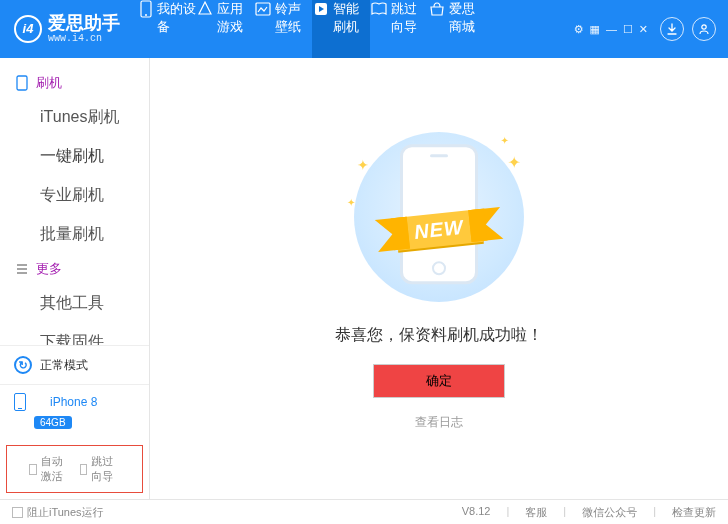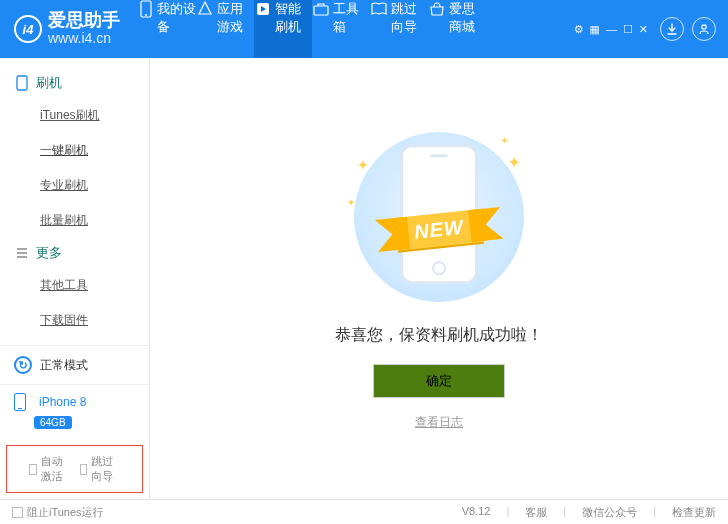--- a/index.html
+++ b/index.html
@@ -2,60 +2,60 @@
 <html><head>
 <meta charset="utf-8">
 <style>
 * { margin: 0; padding: 0; box-sizing: border-box; }
 body { font-family: "Microsoft YaHei", sans-serif; font-size: 12px; color: #333; background: #fff; width: 728px; height: 524px; overflow: hidden; }
 .header { background: #1e88f5; height: 58px; display: flex; align-items: center; padding: 0 12px 0 14px; color: #fff; }
 .logo { display: flex; align-items: center; gap: 6px; }
 .logo-icon { width: 28px; height: 28px; border: 2px solid #fff; border-radius: 50%; display: flex; align-items: center; justify-content: center; font-weight: bold; font-size: 13px; font-style: italic; }
 .logo-text { display: flex; flex-direction: column; line-height: 1.1; }
 .logo-title { font-size: 18px; font-weight: bold; }
-.logo-sub { font-size: 14px; opacity: .85; }
+.logo-sub { font-size: 10px; opacity: .85; font-family: Liberation Mono, monospace; }
 .nav { display: flex; margin-left: 18px; height: 100%; }
 .nav-item { width: 58px; display: flex; flex-direction: row; align-items: flex-start; justify-content: center; gap: 3px; font-size: 13px; cursor: pointer; }
 .nav-item.active { background: #0d6fd1; }
 .nav-icon { width: 18px; height: 18px; display: flex; align-items: center; justify-content: center; }
 .header-right { margin-left: auto; display: flex; align-items: center; gap: 8px; }
 .win-btns { display: flex; gap: 6px; font-size: 11px; margin-right: 4px; }
 .win-btn { cursor: pointer; opacity: .9; }
 .circ-btn { width: 24px; height: 24px; border: 1.5px solid rgba(255,255,255,.8); border-radius: 50%; display: flex; align-items: center; justify-content: center; cursor: pointer; }
 .body { display: flex; height: 441px; }
 .sidebar { width: 150px; border-right: 1px solid #e5e5e5; display: flex; flex-direction: column; }
 .side-scroll { flex: 1; overflow: hidden; padding-top: 10px; }
-.side-group { padding: 6px 16px; color: #0f766e; display: flex; align-items: center; gap: 8px; font-size: 13px; }
-.side-item { padding: 9px 0 9px 40px; font-size: 12px; color: #555; cursor: pointer; text-decoration: underline; }
+.side-group { padding: 6px 16px; color: #a21caf; display: flex; align-items: center; gap: 8px; font-size: 13px; }
+.side-item { padding: 9px 0 9px 40px; font-size: 16px; color: #555; cursor: pointer; }
 .side-item.active { color: #404040; }
 .side-bottom { border-top: 1px solid #eee; }
 .mode-row { display: flex; align-items: center; gap: 8px; padding: 10px 14px; border-bottom: 1px solid #eee; }
 .mode-icon { width: 18px; height: 18px; border: 2px solid #1e88f5; border-radius: 50%; display: flex; align-items: center; justify-content: center; color: #1e88f5; font-size: 11px; font-weight: bold; }
 .dev-row { padding: 8px 14px 10px; }
-.dev-name { display: flex; align-items: center; gap: 13px; color: #1e88f5; font-size: 12px; margin-bottom: 4px; }
+.dev-name { display: flex; align-items: center; gap: 24px; color: #1e88f5; font-size: 12px; margin-bottom: 4px; }
 .phone-icon { width: 12px; height: 18px; border: 1.5px solid #1e88f5; border-radius: 2px; position: relative; }
 .phone-icon::after { content: ""; position: absolute; bottom: 1px; left: 50%; transform: translateX(-50%); width: 4px; height: 1.5px; background: #1e88f5; }
 .badge { display: inline-block; background: #1e88f5; color: #fff; font-size: 10px; padding: 1px 6px; border-radius: 3px; margin-left: 20px; }
 .opts-row { border: 1.5px solid #e74c3c; margin: 6px; padding: 8px 22px; display: flex; gap: 10px; }
 .chk { display: flex; align-items: center; gap: 4px; color: #888; font-size: 11px; cursor: pointer; }
 .chk-box { width: 11px; height: 11px; border: 1px solid #bbb; }
 .main { flex: 1; display: flex; flex-direction: column; align-items: center; justify-content: center; padding: 20px; }
 .illus { width: 200px; height: 180px; position: relative; margin-bottom: 18px; }
 .circle-bg { position: absolute; inset: 0; margin: auto; width: 170px; height: 170px; border-radius: 50%; background: radial-gradient(circle at 50% 45%, #e8f4ff 0%, #cfe9ff 60%, #bddfff 100%); }
 .star { position: absolute; color: #ffd24d; }
 .phone-ill { position: absolute; left: 50%; top: 50%; transform: translate(-50%,-52%); width: 78px; height: 140px; background: #fff; border: 3px solid #dbe7f3; border-radius: 12px; }
 .phone-ill::before { content: ""; position: absolute; top: 7px; left: 50%; transform: translateX(-50%); width: 18px; height: 3px; background: #dbe7f3; border-radius: 2px; }
 .phone-ill::after { content: ""; position: absolute; bottom: 6px; left: 50%; transform: translateX(-50%); width: 10px; height: 10px; border: 2px solid #dbe7f3; border-radius: 50%; }
 .ribbon { position: absolute; left: 50%; top: 52%; transform: translate(-50%,-20%) rotate(-6deg); background: #ffc93c; color: #fff; font-weight: bold; font-size: 20px; padding: 5px 18px; letter-spacing: 1px; font-style: italic; box-shadow: 0 2px 0 #e6a800; }
 .ribbon::before, .ribbon::after { content: ""; position: absolute; top: 0; width: 0; height: 0; border: 16px solid #ffb400; }
 .ribbon::before { left: -20px; border-left-color: transparent; }
 .ribbon::after { right: -20px; border-right-color: transparent; }
 .success-text { font-size: 16px; color: #333; margin-bottom: 18px; }
-.ok-btn { border: 1px solid #ccc; background: #4d7c0f; padding: 7px 52px; font-size: 13px; cursor: pointer; margin-bottom: 16px; }
-.log-link { color: #999; font-size: 12px; cursor: pointer; text-decoration: underline; }
+.ok-btn { border: 1px solid #ccc; background: #ef4444; padding: 7px 52px; font-size: 13px; cursor: pointer; margin-bottom: 16px; }
+.log-link { color: #999; font-size: 12px; cursor: pointer; }
 .footer { height: 25px; border-top: 1px solid #e5e5e5; display: flex; align-items: center; padding: 4px 12px; font-size: 11px; color: #888; }
 .footer .chk { color: #888; }
 .footer-right { margin-left: auto; display: flex; gap: 16px; }
 .sep { color: #ccc; }
 svg { display: block; }
 </style>
 </head>
 <body>
 
 <div class="header">
@@ -77,37 +77,37 @@
       <span>我的设备</span>
     </div>
     <div class="nav-item">
       <span class="nav-icon">
           <svg width="18" height="18" viewBox="0 0 18 18">
             <path d="M9 2 L15 14 H3 Z" fill="none" stroke="#fff" stroke-width="1.2"></path>
           </svg>
         </span>
       <span>应用游戏</span>
     </div>
+    <div class="nav-item">
+      <span class="nav-icon">
+          <svg width="18" height="16" viewBox="0 0 18 16">
+            <rect x="2" y="2" width="14" height="12" rx="1" fill="none" stroke="#fff" stroke-width="1.2"></rect>
+            <path d="M4 11 L7 7 L10 10 L13 6" fill="none" stroke="#fff" stroke-width="1.2"></path>
+          </svg>
+        </span>
+      <span>铃声壁纸</span>
+    </div>
     <div class="nav-item active">
       <span class="nav-icon">
           <svg width="18" height="18" viewBox="0 0 18 18">
             <rect x="3" y="3" width="12" height="12" rx="2" fill="#fff"></rect>
             <path d="M7 6 L12 9 L7 12 Z" fill="#0d6fd1"></path>
           </svg>
         </span>
       <span>智能刷机</span>
-    </div>
-    <div class="nav-item">
-      <span class="nav-icon">
-          <svg width="18" height="16" viewBox="0 0 18 16">
-            <rect x="2" y="5" width="14" height="9" rx="1" fill="none" stroke="#fff" stroke-width="1.2"></rect>
-            <path d="M6 5 V3 H12 V5" fill="none" stroke="#fff" stroke-width="1.2"></path>
-          </svg>
-        </span>
-      <span>工具箱</span>
     </div>
     <div class="nav-item">
       <span class="nav-icon">
           <svg width="18" height="16" viewBox="0 0 18 16">
             <path d="M2 3 Q5 1 9 3 Q13 1 16 3 V13 Q13 11 9 13 Q5 11 2 13 Z" fill="none" stroke="#fff" stroke-width="1.2"></path>
           </svg>
         </span>
       <span>跳过向导</span>
     </div>
     <div class="nav-item">

